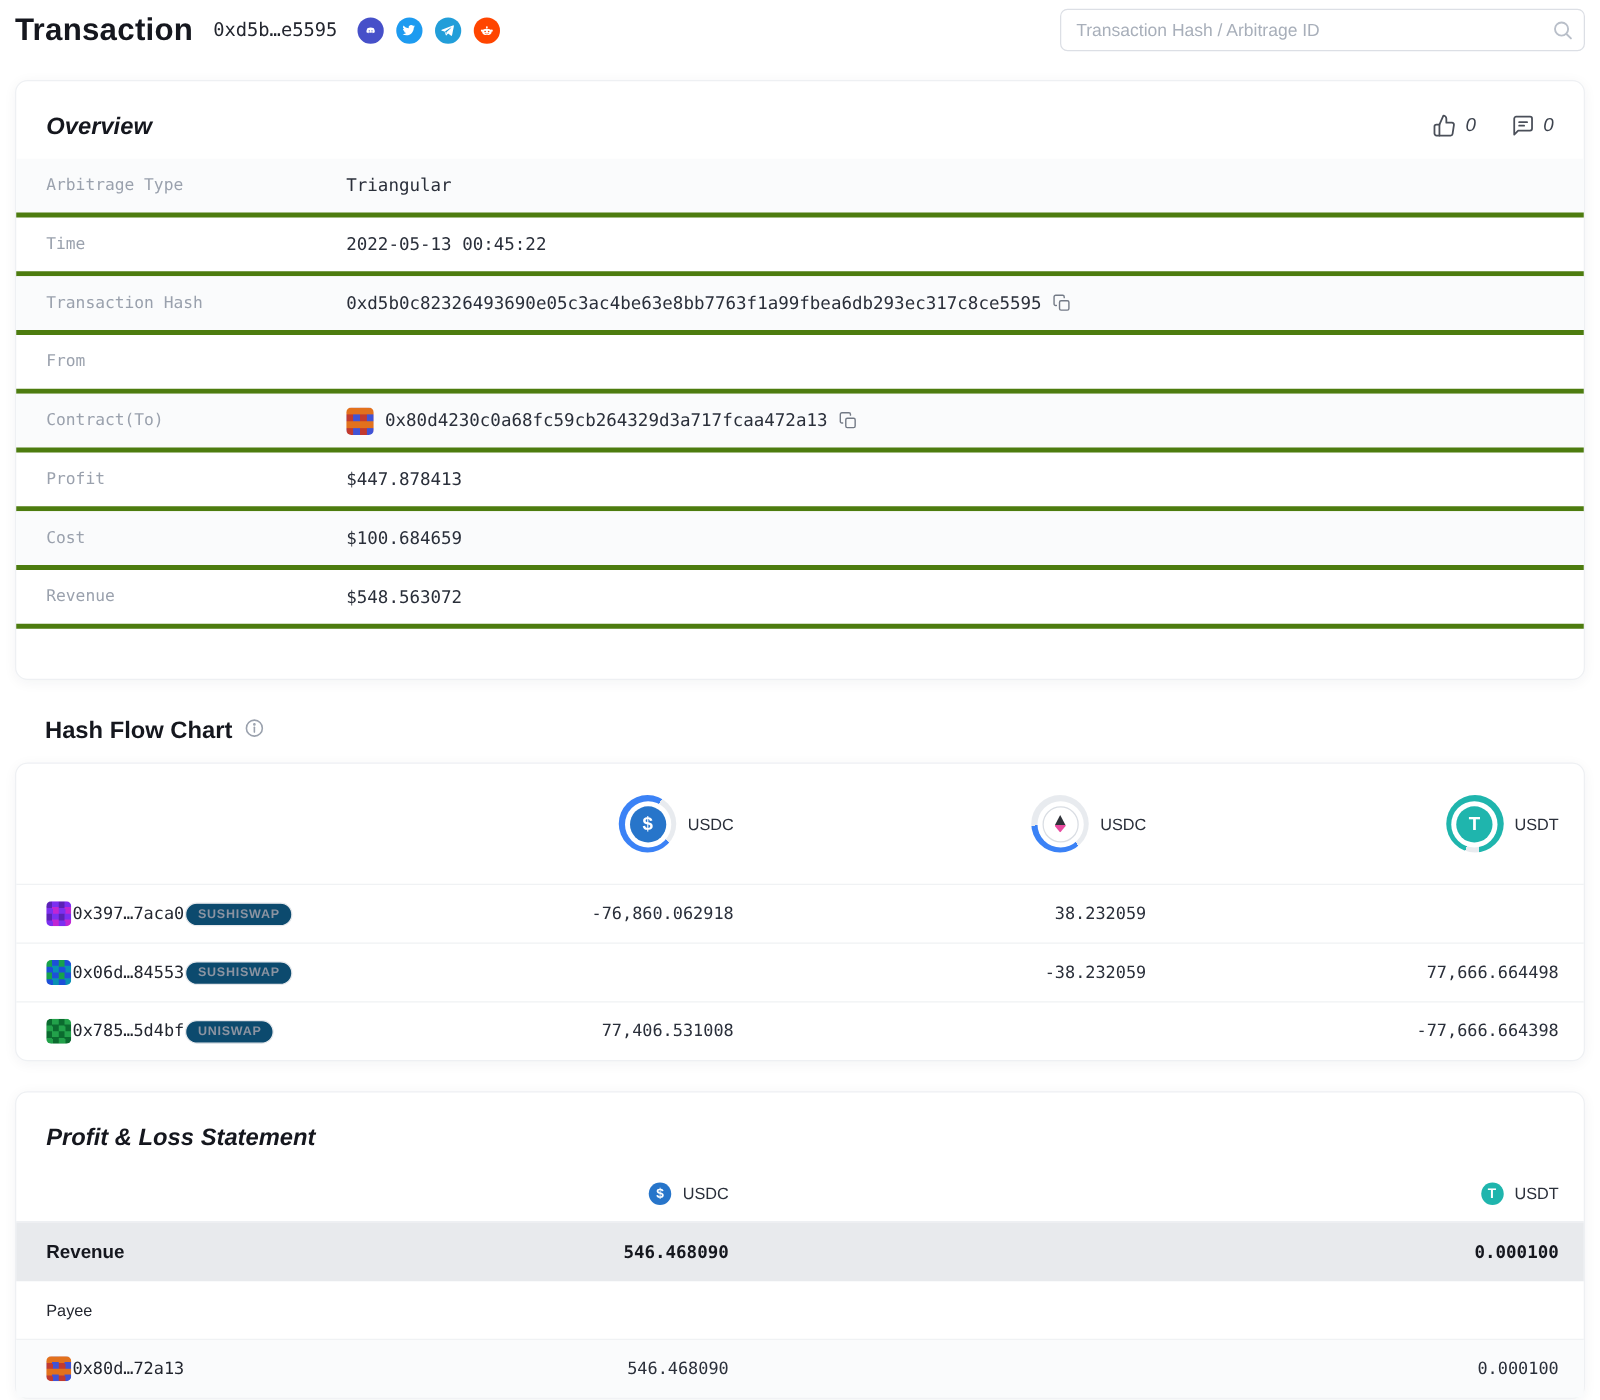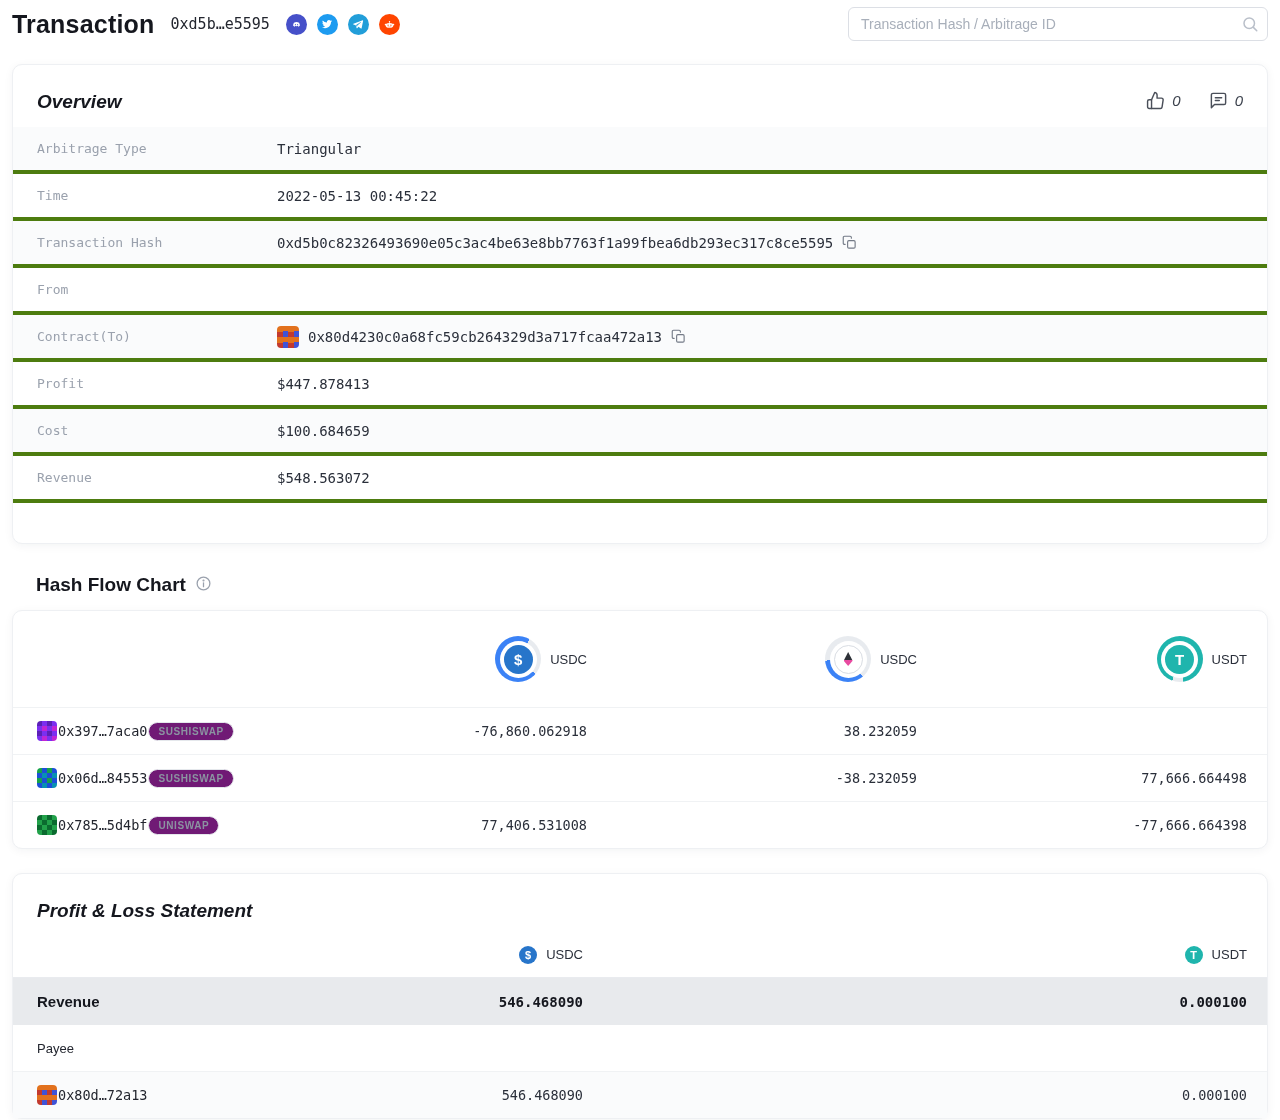--- a/index.html
+++ b/index.html
@@ -62,21 +62,21 @@
   
   .flow-grid { display:grid; grid-template-columns:300px 1fr 330px 330px; align-items:center; }
   .flow-header { min-height:96px; }
   .token-cell { display:flex; justify-content:flex-end; align-items:center; gap:9px; padding-right:20px; }
   .token-label { font-size:13px; color:#2a2f3a; }
   .num { font-family:"DejaVu Sans Mono", monospace; font-size:13.5px; color:#2a2f3a; text-align:right; padding-right:20px; }
   .flow-row { border-top:1px solid #f0f2f4; min-height:47px; }
   .addr-cell { display:flex; align-items:center; gap:1px; padding-left:24px; }
   .addr { font-family:"DejaVu Sans Mono", monospace; font-size:13.5px; color:#23262f; }
   .venue { font-size:10px; font-weight:700; letter-spacing:.6px; color:#8b93a1;
-           background:#701a75; border:1px solid #e5e8ec; border-radius:10px; padding:3px 9px; }
+           background:#0c4a6e; border:1px solid #e5e8ec; border-radius:10px; padding:3px 9px; }
 
   .ring { width:46px; height:46px; border-radius:50%; display:grid; place-items:center; flex:none; }
   .ring-inner { width:37px; height:37px; border-radius:50%; background:#fff; display:grid; place-items:center; }
   .tok { border-radius:50%; display:grid; place-items:center; color:#fff; font-weight:700; flex:none; }
   .tok-lg { width:29px; height:29px; font-size:15px; }
   .tok-sm { width:18px; height:18px; font-size:11px; }
   .tok-usdc { background:#2775ca; }
   .tok-usdt { background:#1fb5ad; }
   .tok-weth { background:#fff; border:1px solid #d9dde3; }
   .eth-diamond { width:9px; height:14px;

